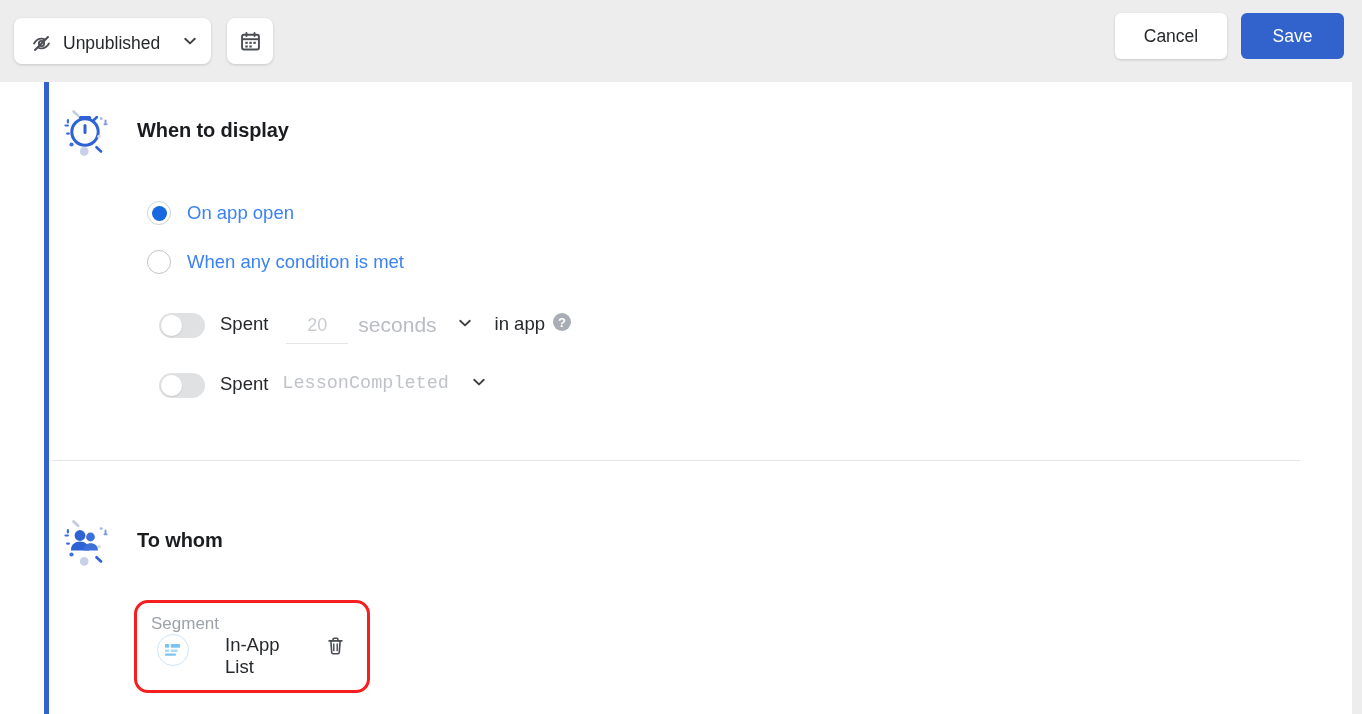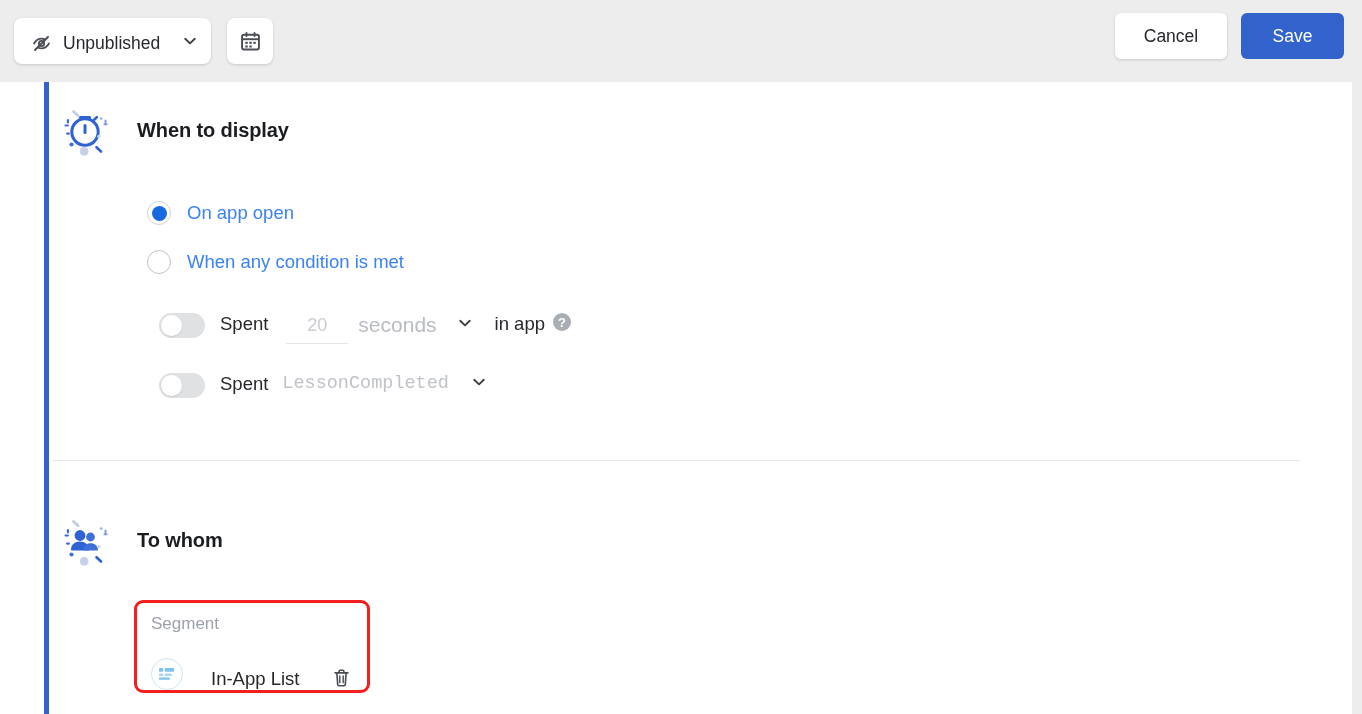--- a/index.html
+++ b/index.html
@@ -280,36 +280,36 @@
     height: 1px;
     background: #e4e6ea;
     width: 1248px;
     margin-left: 3px;
   }
 
   
   .segment-card {
     width: 236px;
     border: 3px solid #f61f1f;
-    border-radius: 9px;
+    border-radius: 14px;
     background: #ffffff;
     padding: 11px 0 0 0;
     position: relative;
   }
   .segment-label {
     font-size: 17px;
     color: #9ea2a9;
     padding-left: 14px;
   }
   .segment-row {
     display: flex;
-    align-items: flex-end;
+    align-items: flex-start;
     height: 56px;
-    padding: 0 14px;
-    gap: 8px;
+    padding: 0 20px;
+    gap: 16px;
   }
   .seg-ico {
     width: 32px; height: 32px;
     border-radius: 50%;
     border: 1px solid #cfe6f7;
     display: flex;
     align-items: center;
     justify-content: center;
     flex: 0 0 32px;
   }

